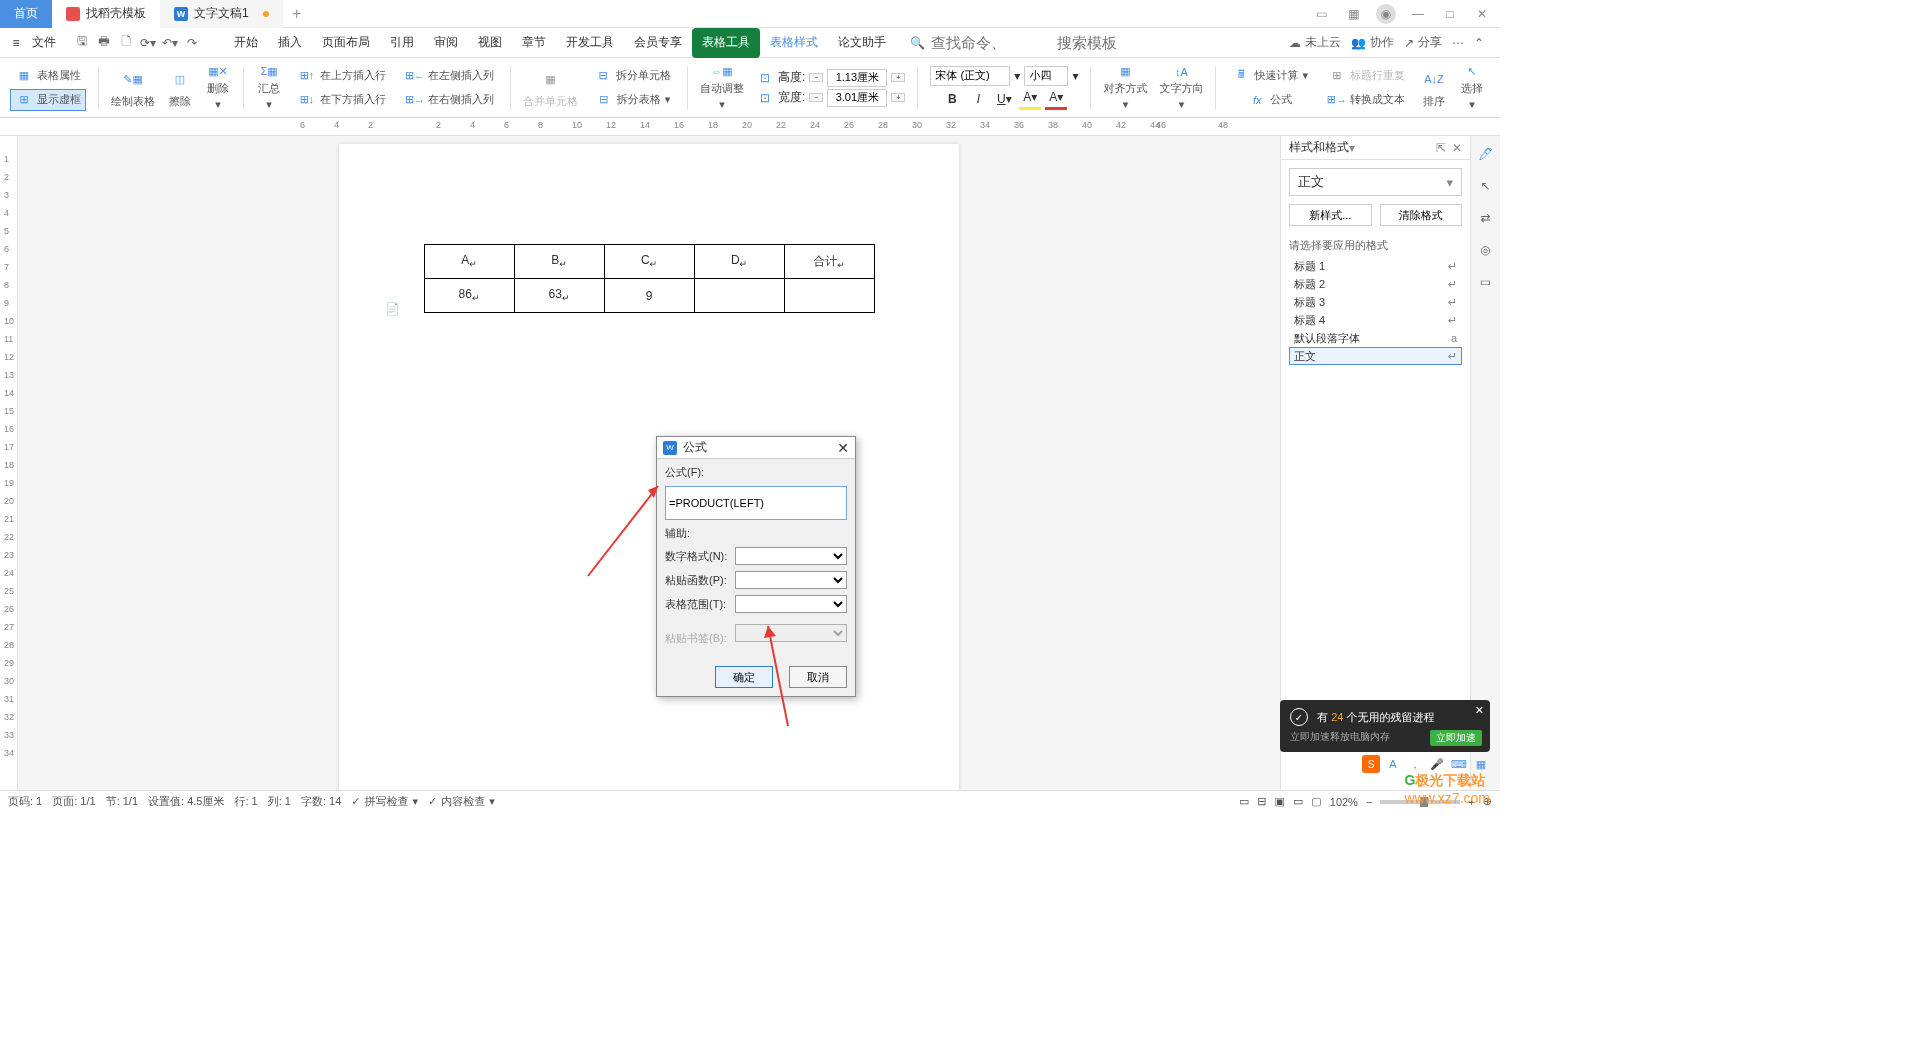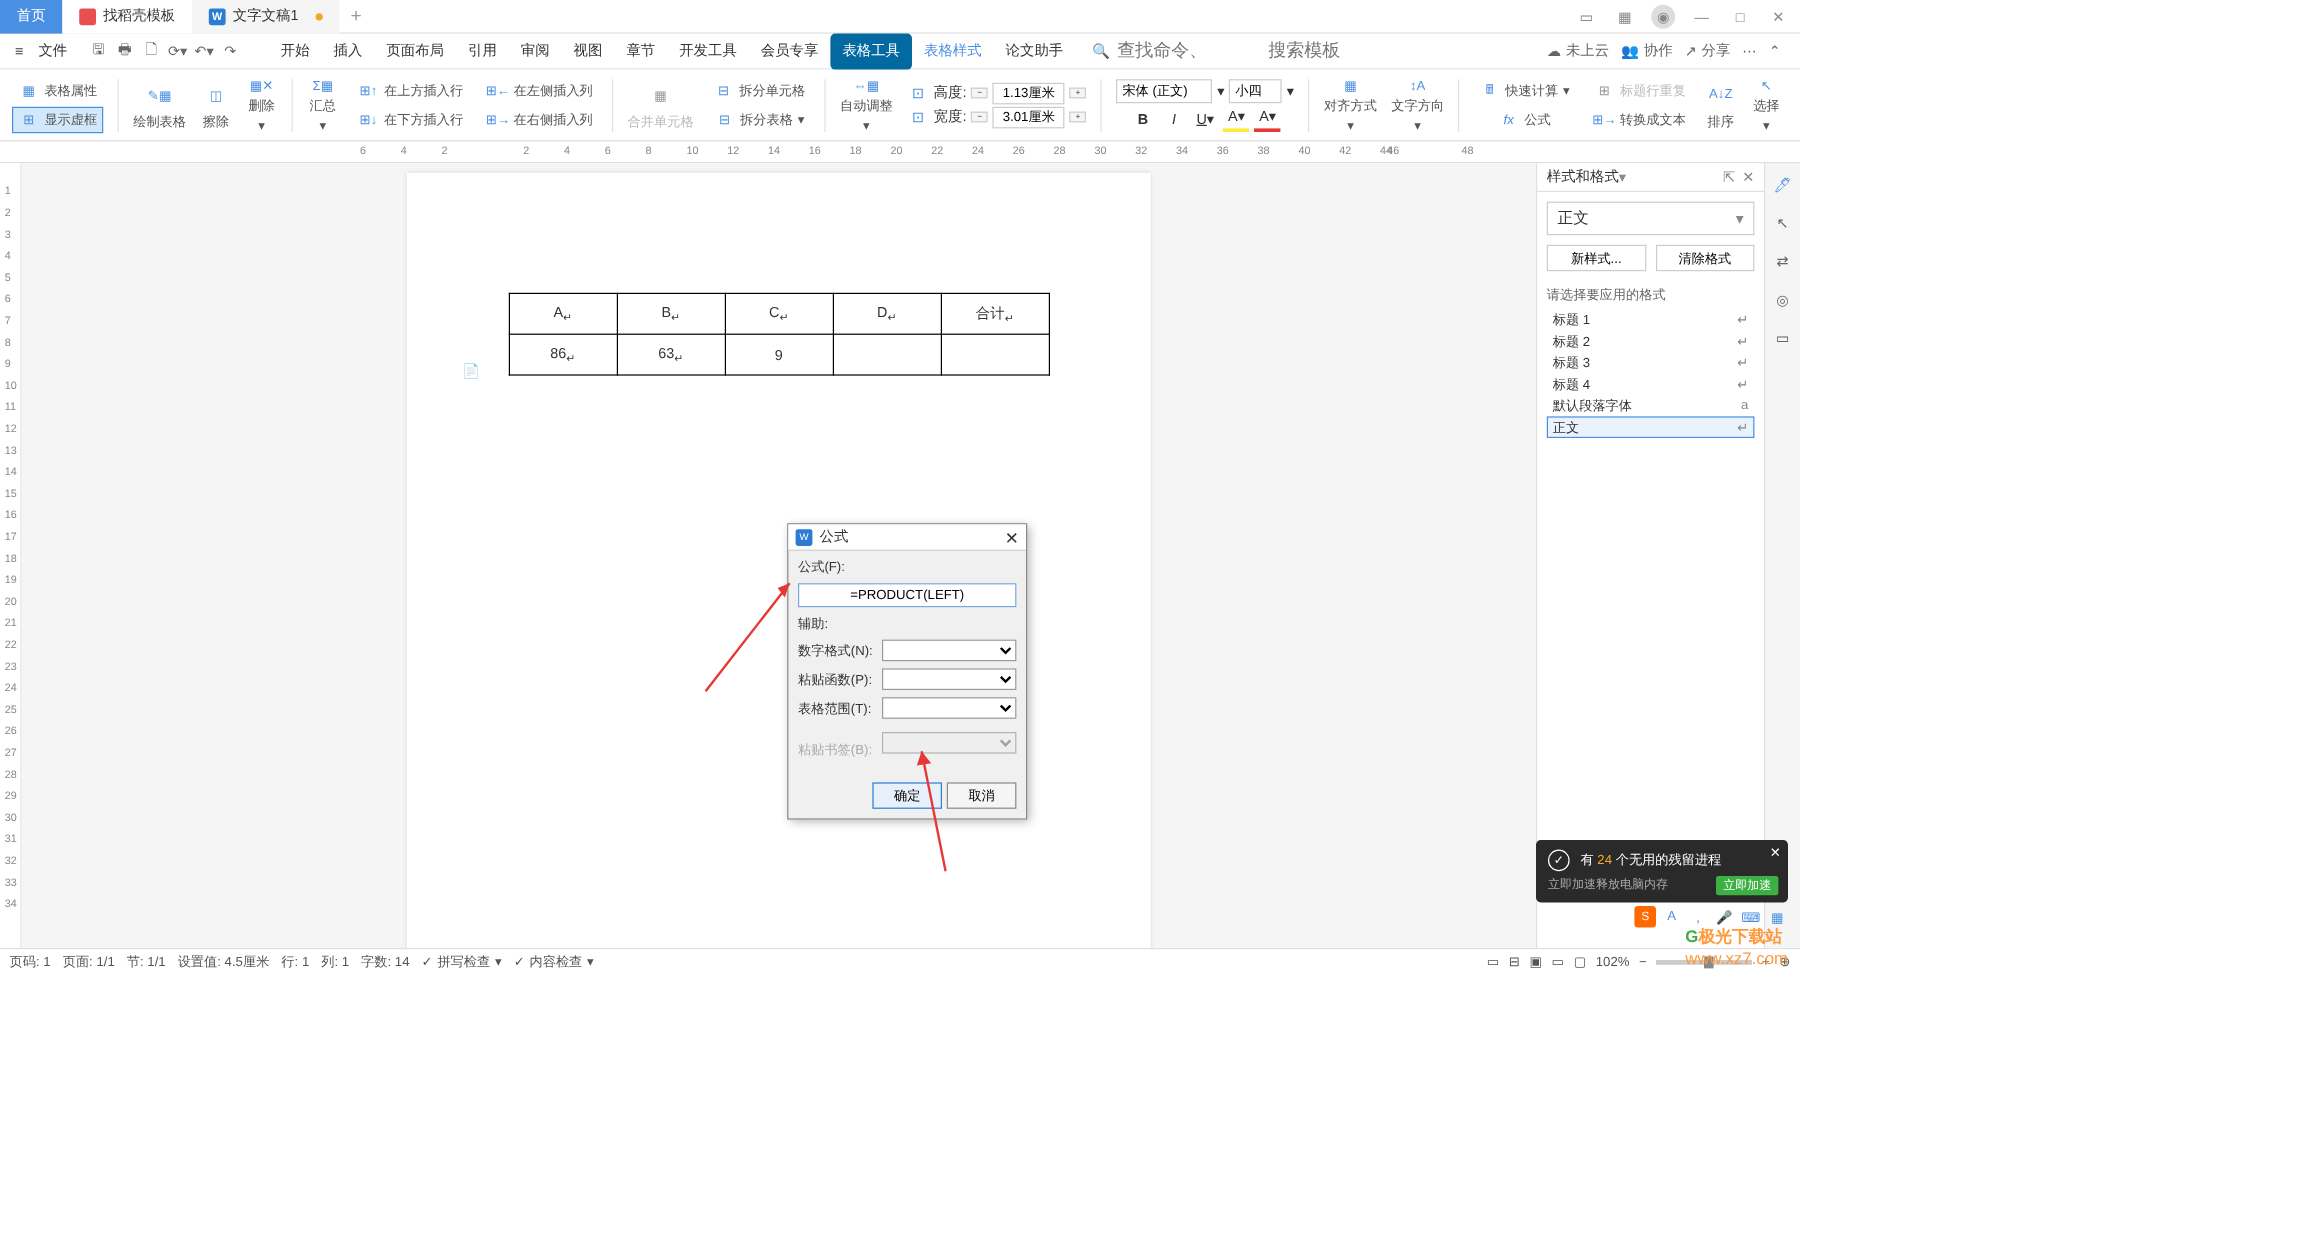--- a/index.html
+++ b/index.html
@@ -20,21 +20,21 @@
 .win-btn { width: 20px; height: 20px; display: flex; align-items: center; justify-content: center; cursor: pointer; }
 
 
 .menubar { height: 30px; display: flex; align-items: center; padding: 0 8px; gap: 2px; border-bottom: 1px solid #e0e0e0; }
 .hamburger { width: 16px; text-align: center; }
 .file-lbl { margin: 0 6px; }
 .qat { display: flex; gap: 2px; margin: 0 8px; }
 .qat-btn { width: 20px; height: 20px; display: flex; align-items: center; justify-content: center; color: #666; }
 .menu-items { display: flex; gap: 0; margin-left: 12px; }
 .menu-item { padding: 0 10px; height: 30px; display: flex; align-items: center; cursor: pointer; color: #333; }
-.menu-item.active { background: #0369a1; color: #fff; border-radius: 4px; }
+.menu-item.active { background: #15803d; color: #fff; border-radius: 4px; }
 .menu-item.link { color: #4a90e2; }
 .search-wrap { margin-left: 12px; display: flex; align-items: center; color: #999; gap: 6px; }
 .search-input { border: none; outline: none; font-size: 15px; color: #999; width: 120px; }
 .menubar-right { margin-left: auto; display: flex; gap: 10px; align-items: center; padding-right: 8px; color: #666; }
 .cloud-item { display: flex; align-items: center; gap: 4px; }
 
 
 .ribbon { height: 60px; background: #fff; border-bottom: 1px solid #d5d5d5; display: flex; align-items: center; padding: 0 6px; gap: 4px; }
 .rgroup { display: flex; flex-direction: column; gap: 2px; align-items: center; padding: 0 4px; }
 .rrow { display: flex; align-items: center; gap: 4px; }
@@ -72,25 +72,25 @@
 
 
 .dialog { position: absolute; left: 638px; top: 300px; width: 200px; background: #f0f0f0; border: 1px solid #888; box-shadow: 2px 2px 8px rgba(0,0,0,0.3); z-index: 100; }
 .dlg-title { height: 22px; background: #fff; display: flex; align-items: center; padding: 0 6px; border-bottom: 1px solid #ccc; }
 .dlg-title .ico { width: 14px; height: 14px; background: #2b7cd3; color: #fff; font-size: 8px; display: flex; align-items: center; justify-content: center; border-radius: 2px; margin-right: 6px; }
 .dlg-close { margin-left: auto; cursor: pointer; font-size: 14px; color: #333; }
 .dlg-body { padding: 6px 8px; }
 .dlg-row { display: flex; align-items: center; margin-bottom: 6px; gap: 4px; }
 .dlg-lbl { width: 66px; font-size: 11px; color: #333; }
 .dlg-lbl.disabled { color: #aaa; margin-top: 12px; }
-.dlg-input { flex: 1; height: 20px; border: 1px solid #7aa7d9; font-size: 11px; padding: 0 3px; background: #fff; text-align: center; }
+.dlg-input { flex: 1; height: 34px; border: 1px solid #7aa7d9; font-size: 11px; padding: 0 3px; background: #fff; }
 .dlg-input.full { width: 100%; }
 .dlg-select { flex: 1; height: 18px; border: 1px solid #999; font-size: 11px; background: #fff; }
 .dlg-select.disabled { background: #eee; }
-.dlg-btns { display: flex; justify-content: flex-end; gap: 4px; padding: 8px; }
+.dlg-btns { display: flex; justify-content: flex-end; gap: 16px; padding: 8px; }
 .dlg-btn { width: 58px; height: 22px; border: 1px solid #888; background: #f5f5f5; font-size: 11px; cursor: pointer; }
 .dlg-btn.primary { border: 1px solid #2b7cd3; background: #e8f0fb; }
 
 
 .arrow { position: absolute; z-index: 200; pointer-events: none; }
 
 
 .side-panel { width: 190px; background: #fff; border-left: 1px solid #e0e0e0; display: flex; flex-direction: column; }
 .side-hdr { height: 24px; display: flex; align-items: center; padding: 0 8px; border-bottom: 1px solid #e0e0e0; }
 .side-hdr-right { margin-left: auto; display: flex; gap: 6px; color: #888; }

